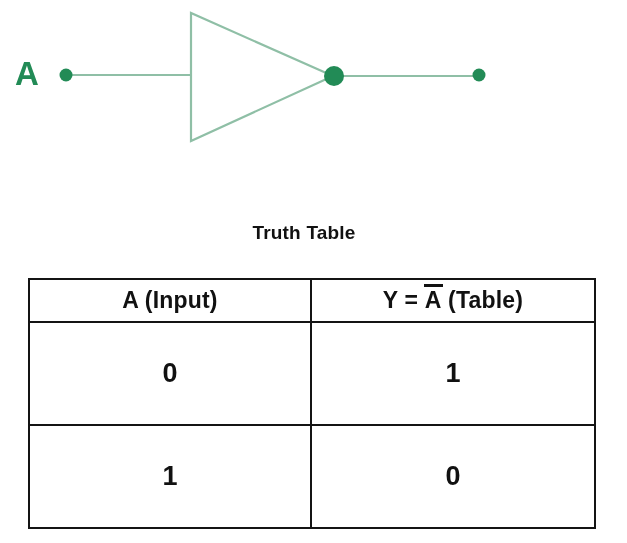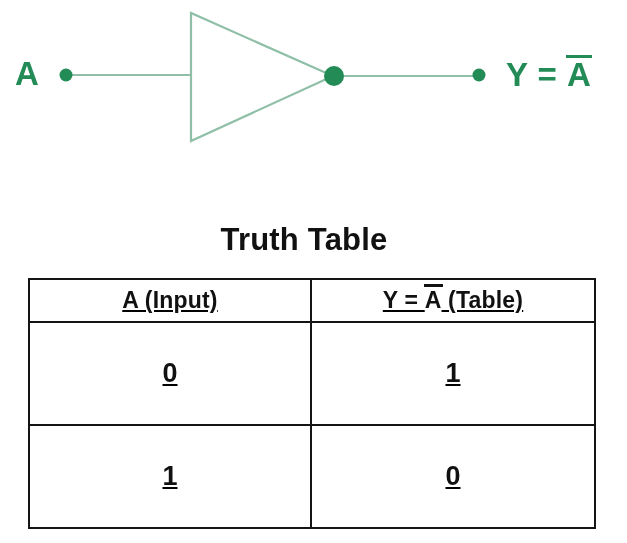--- a/index.html
+++ b/index.html
@@ -63,33 +63,32 @@
   }
 
   
   #truth-table-title {
     position: absolute;
     left: 0;
     top: 222px;
     width: 608px;
     text-align: center;
     font-family: "Liberation Sans", sans-serif;
-    font-size: 31px;
+    font-size: 19px;
     font-weight: bold;
     color: #111111;
     letter-spacing: 0.2px;
   }
 
   #truth-table-wrap {
     position: absolute;
     left: 28px;
     top: 278px;
     width: 578px;
     height: 245px;
-    text-decoration: underline;
   }
   table.truth-table {
     width: 566px;
     height: 245px;
     border-collapse: collapse;
     table-layout: fixed;
   }
   table.truth-table td,
   table.truth-table th {
     border: 2.5px solid #141414;
@@ -144,23 +143,20 @@
 
     <circle cx="334" cy="76" r="10" fill="#228b56"></circle>
 
     <circle cx="479" cy="75" r="6.5" fill="#228b56"></circle>
   </svg>
 
   <div class="gate-label" id="input-label">
     <span>A</span>
   </div>
 
-  <div class="gate-label" id="output-label">
-    <span>Y = </span><span class="overline">A</span>
-  </div>
 </div>
 
 <div id="truth-table-title">Truth Table</div>
 
 <div id="truth-table-wrap">
   <table class="truth-table">
     <colgroup>
       <col class="col-a">
       <col class="col-y">
     </colgroup>

